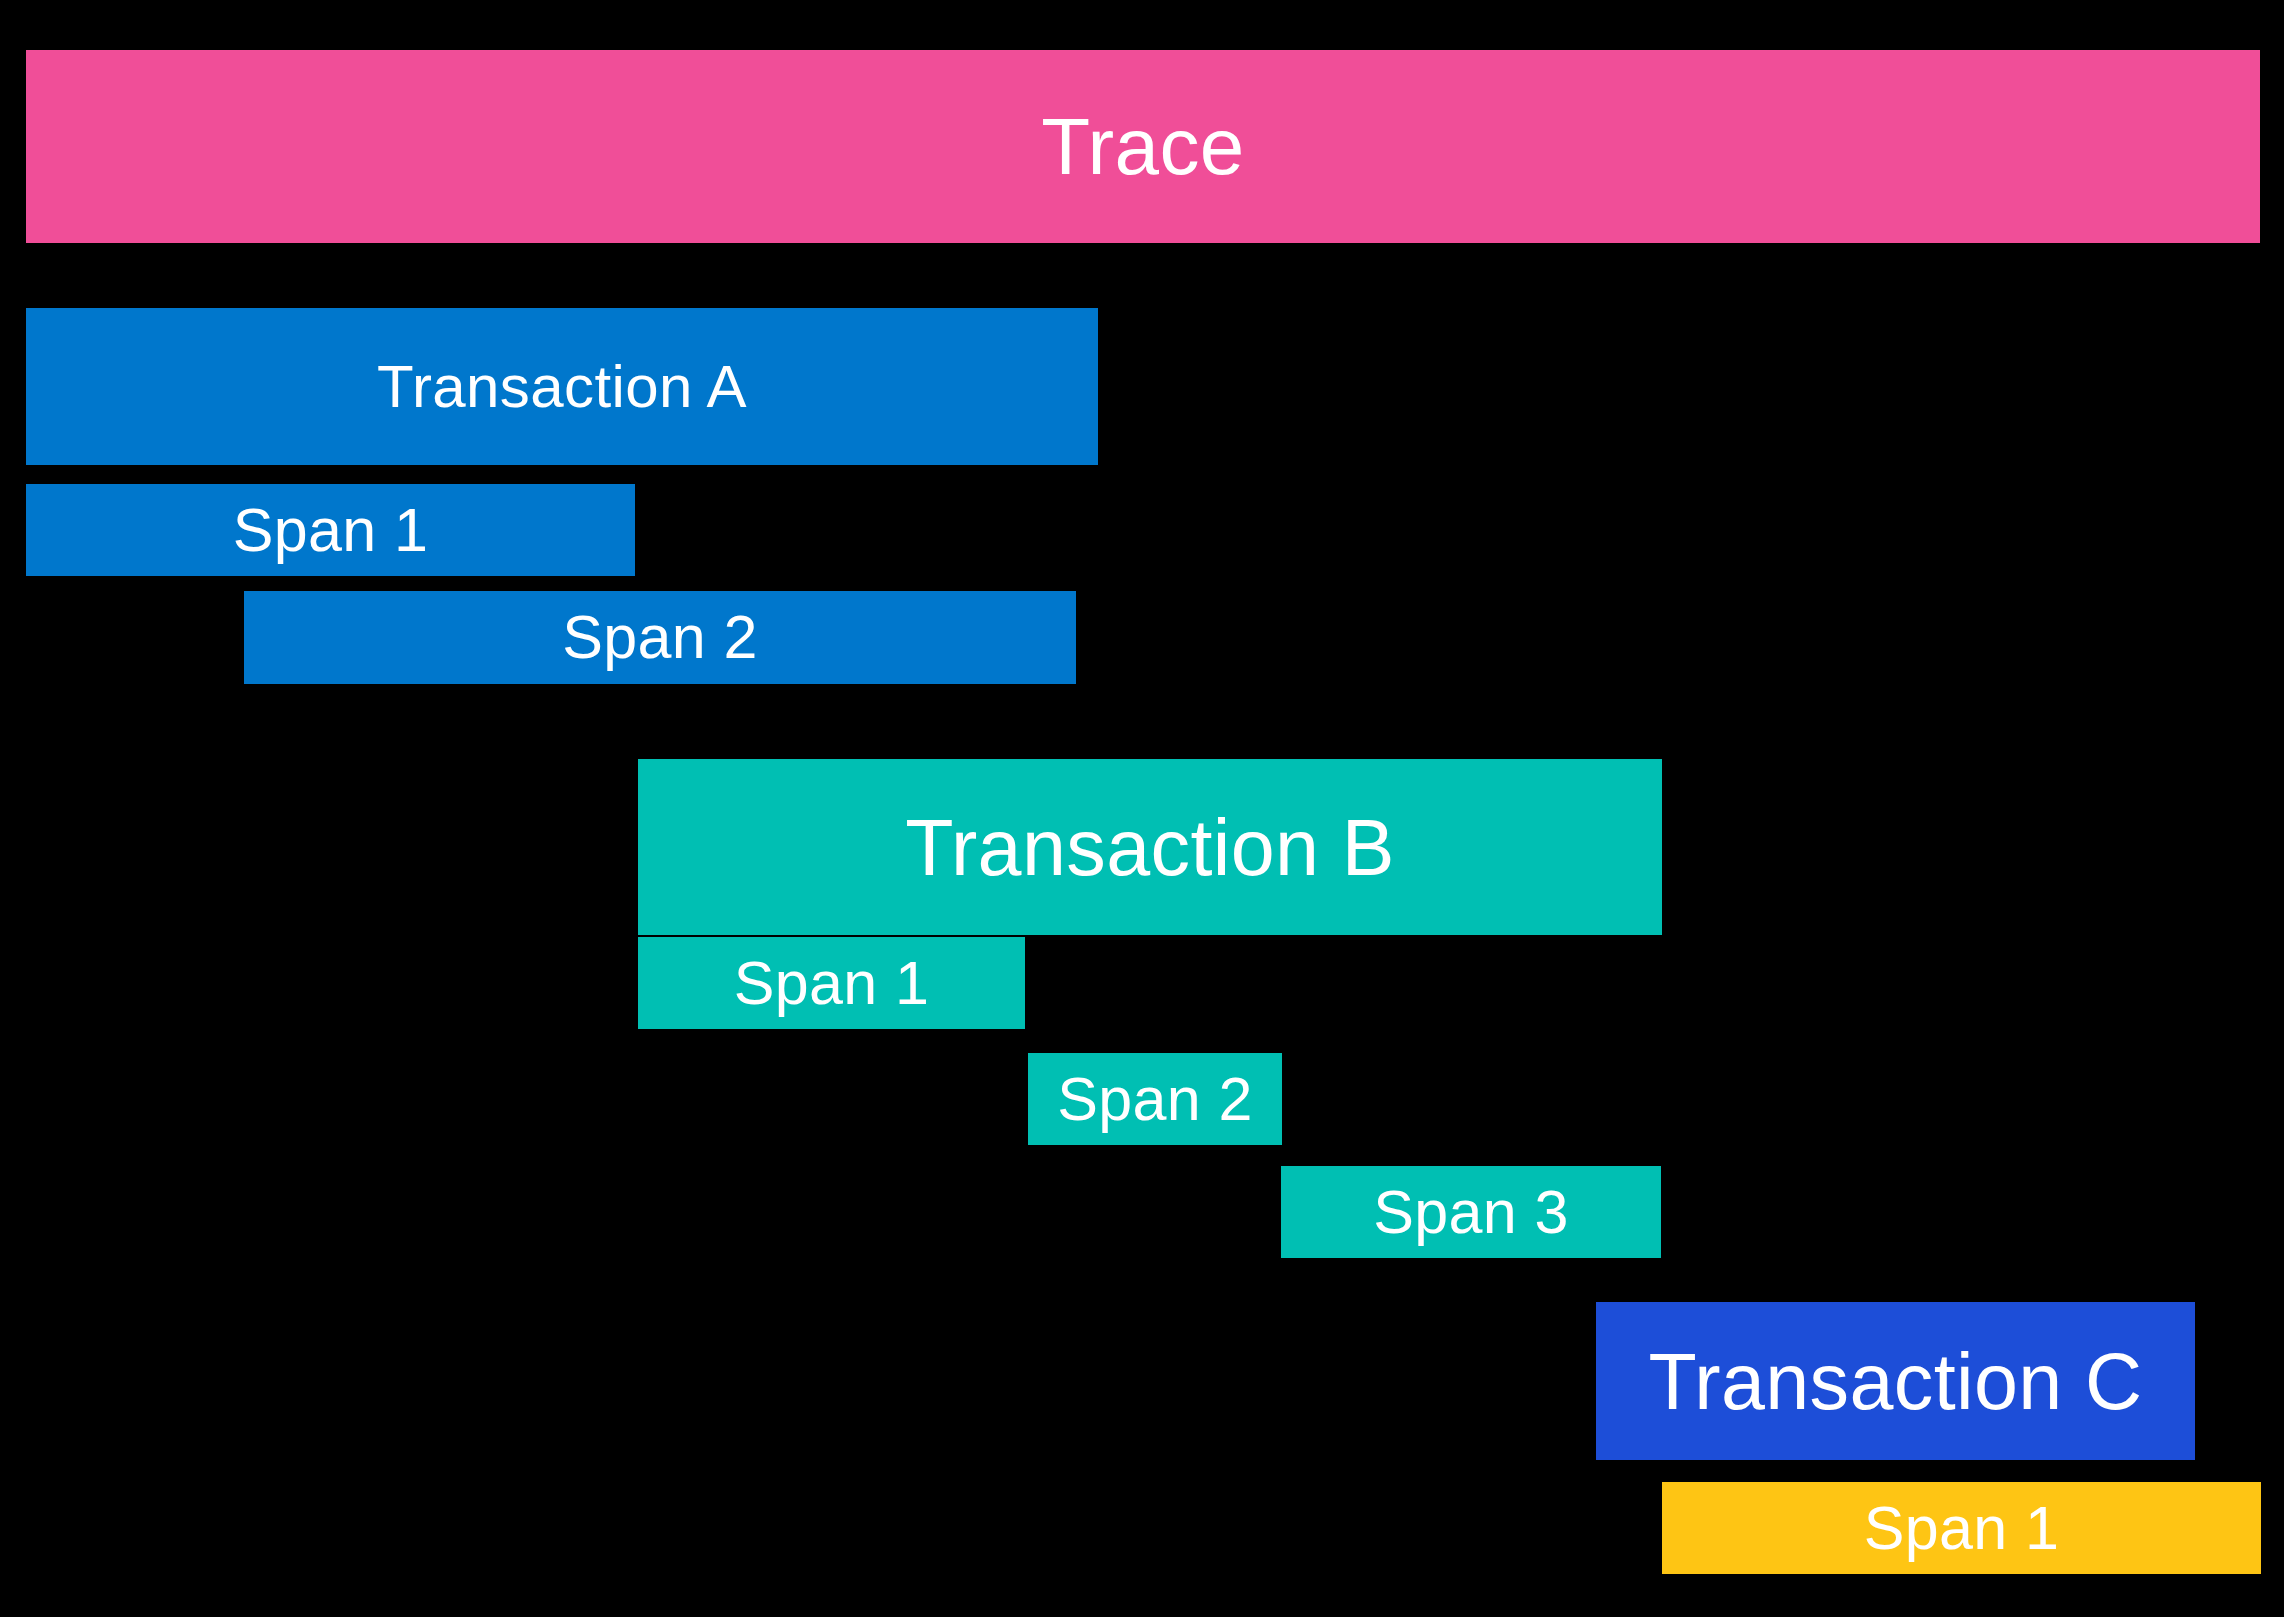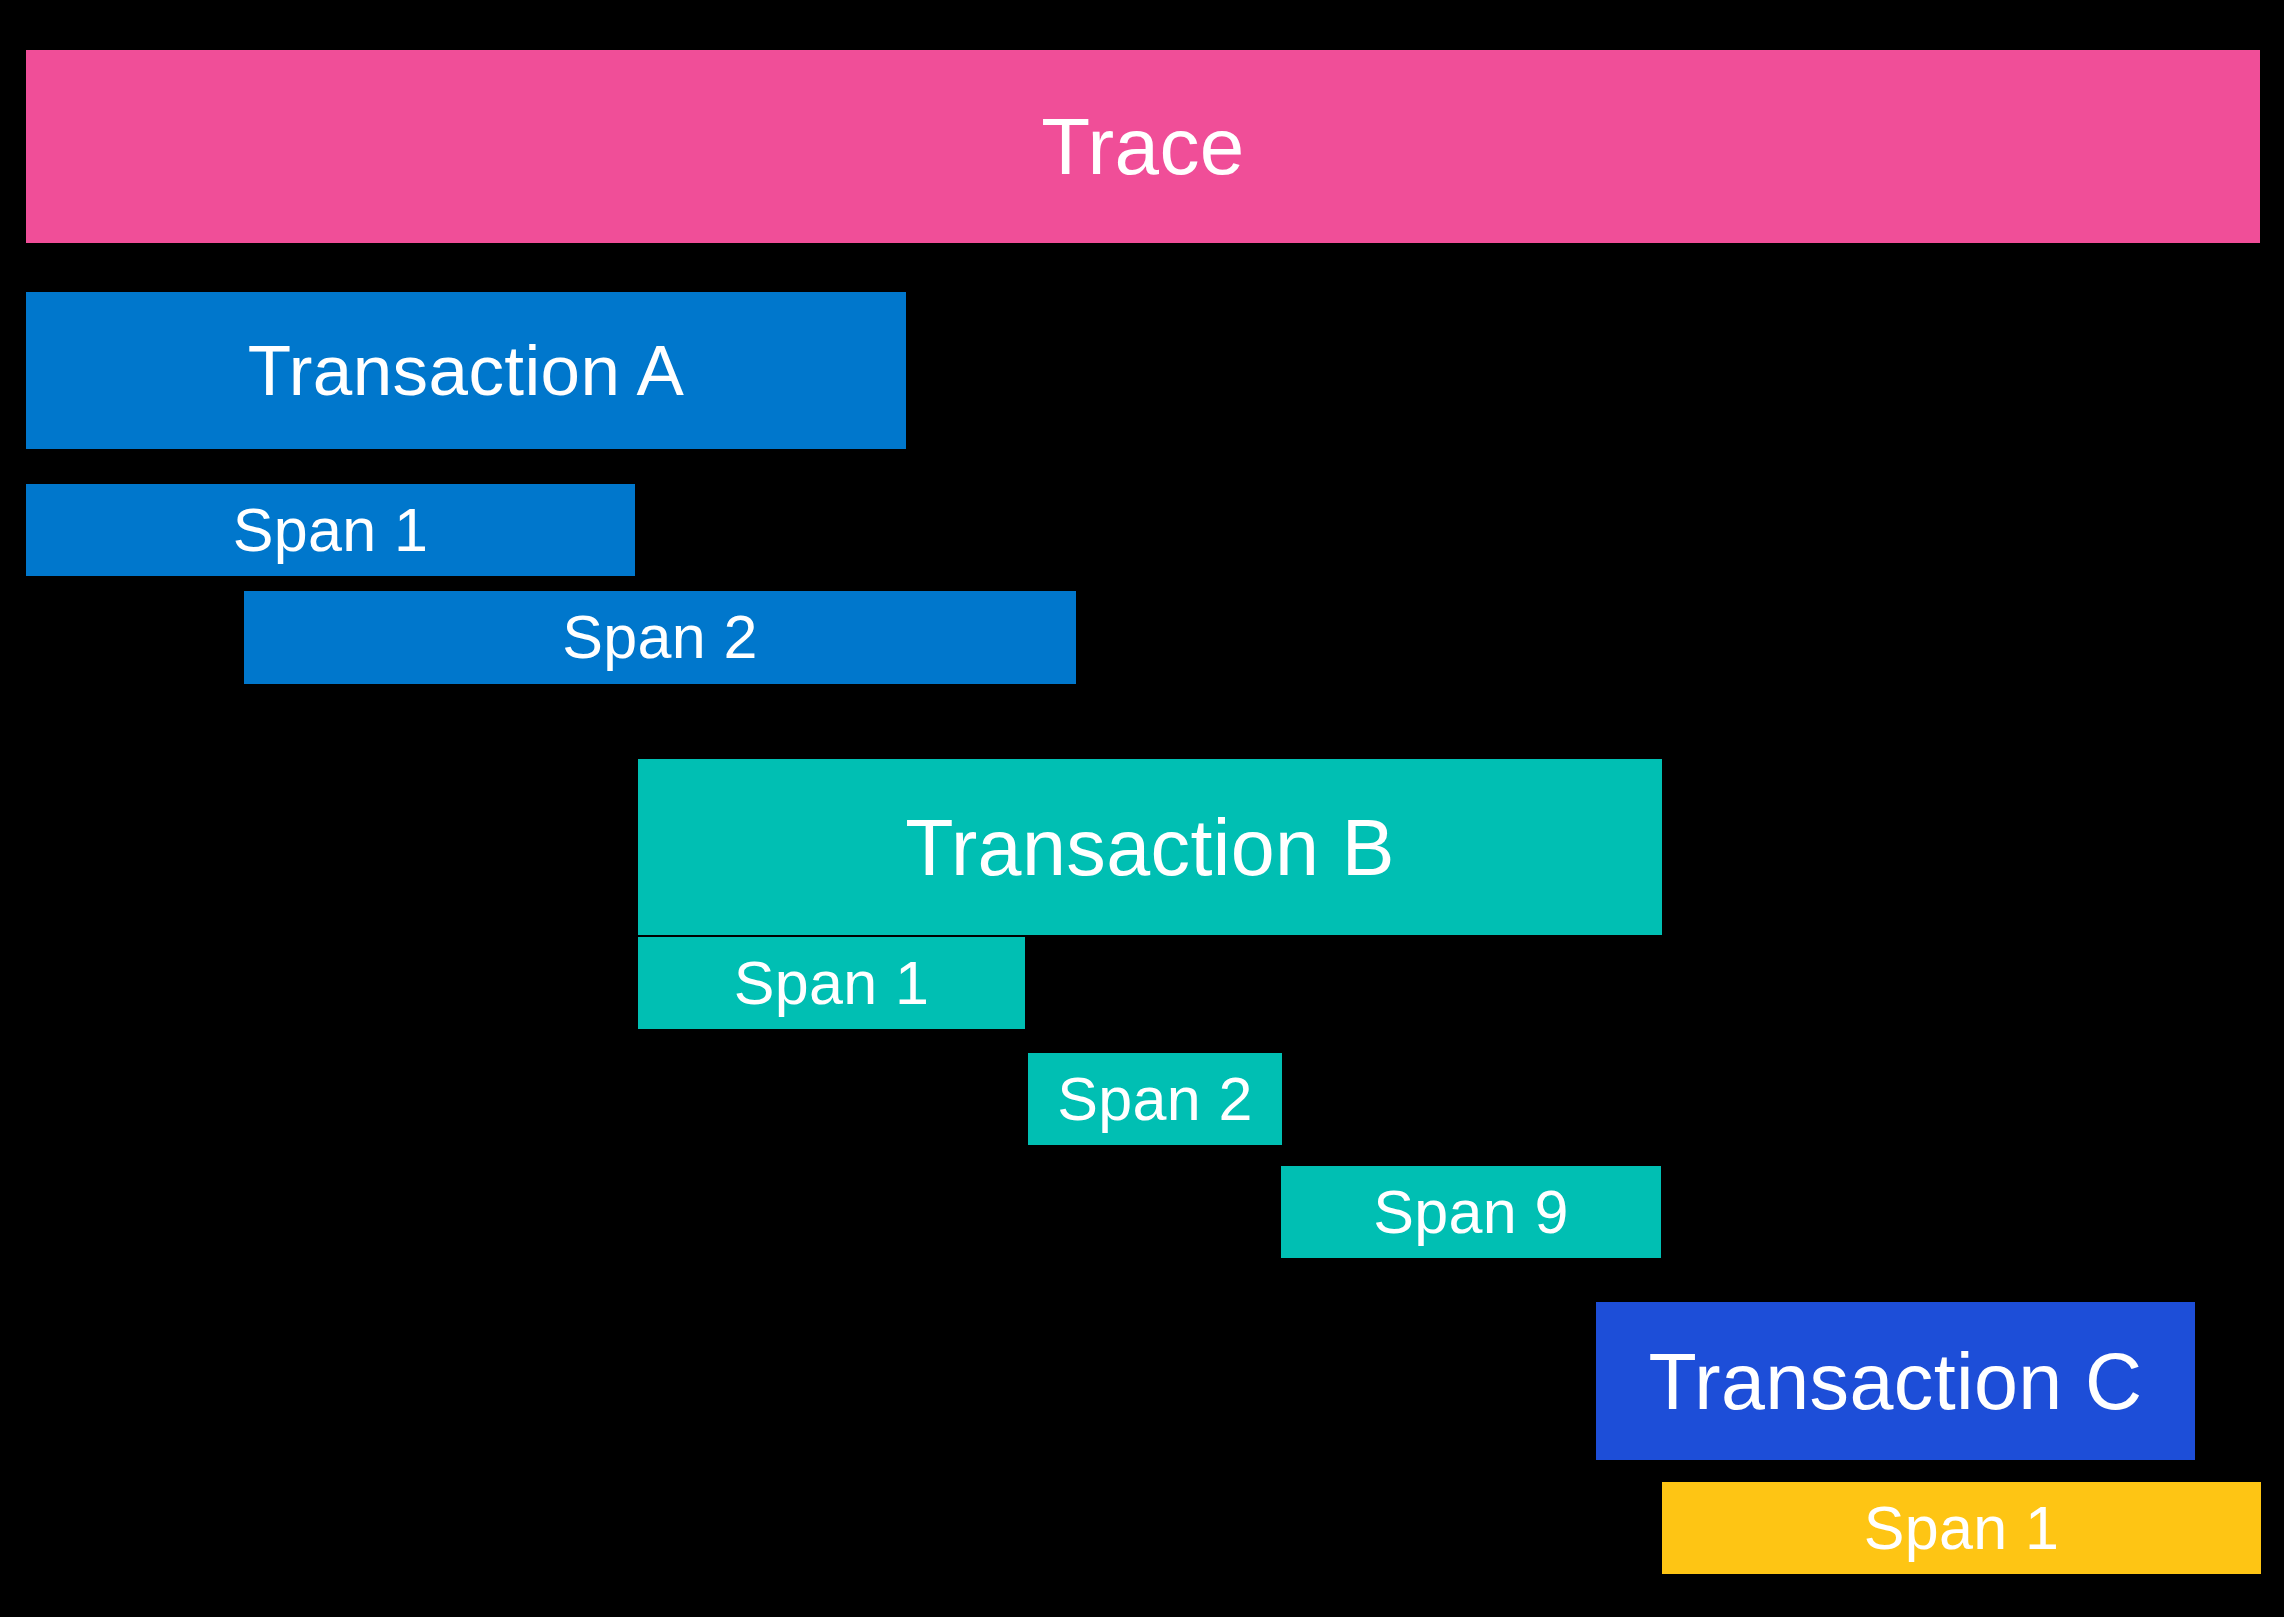--- a/index.html
+++ b/index.html
@@ -29,21 +29,21 @@
 </style>
 </head>
 <body>
 
 <div id="stage" style="width: 2284px; height: 1618px; background: rgb(0, 0, 0);">
 
   <div class="bar" style="left: 26px; top: 50px; width: 2234px; height: 193px; background: rgb(240, 78, 152); font-size: 80px;">
     <span class="label">Trace</span>
   </div>
 
-  <div class="bar" style="left: 26px; top: 292px; width: 880px; height: 157px; background: rgb(0, 119, 204); font-size: 71px;">
+  <div class="bar" style="left: 26px; top: 308px; width: 1072px; height: 157px; background: rgb(0, 119, 204); font-size: 60px;">
     <span class="label">Transaction A</span>
   </div>
 
   <div class="bar" style="left: 26px; top: 484px; width: 609px; height: 92px; background: rgb(0, 119, 204); font-size: 61px;">
     <span class="label">Span 1</span>
   </div>
 
   <div class="bar" style="left: 244px; top: 591px; width: 832px; height: 93px; background: rgb(0, 119, 204); font-size: 61px;">
     <span class="label">Span 2</span>
   </div>
@@ -54,21 +54,21 @@
 
   <div class="bar" style="left: 638px; top: 937px; width: 387px; height: 92px; background: rgb(0, 191, 179); font-size: 61px;">
     <span class="label">Span 1</span>
   </div>
 
   <div class="bar" style="left: 1028px; top: 1053px; width: 254px; height: 92px; background: rgb(0, 191, 179); font-size: 61px;">
     <span class="label">Span 2</span>
   </div>
 
   <div class="bar" style="left: 1281px; top: 1166px; width: 380px; height: 92px; background: rgb(0, 191, 179); font-size: 61px;">
-    <span class="label">Span 9</span>
+    <span class="label">Span 3</span>
   </div>
 
   <div class="bar" style="left: 1596px; top: 1302px; width: 599px; height: 158px; background: #1d4ed8; font-size: 79px;">
     <span class="label">Transaction C</span>
   </div>
 
   <div class="bar" style="left: 1662px; top: 1482px; width: 599px; height: 92px; background: rgb(254, 197, 20); font-size: 61px;">
     <span class="label">Span 1</span>
   </div>
 

